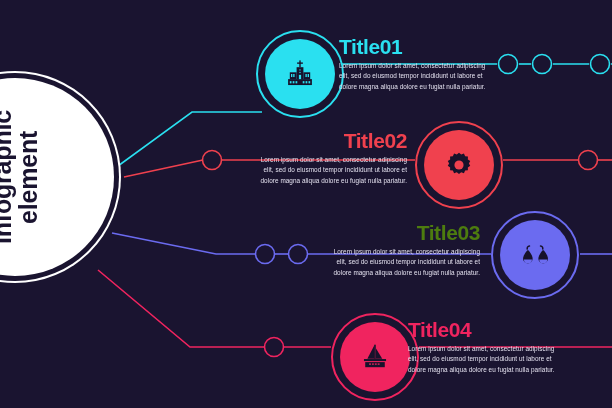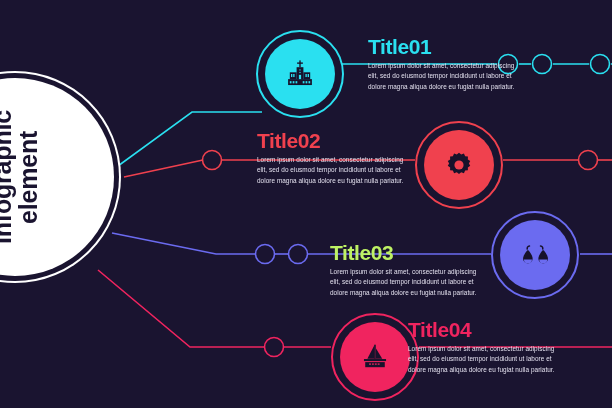--- a/index.html
+++ b/index.html
@@ -71,21 +71,21 @@
   .tblock{position:absolute;z-index:7;width:150px;}
   .ttitle{
     font-size:21px;font-weight:bold;letter-spacing:-0.4px;
     margin:0 0 4px 0;line-height:1;
   }
   .tbody{
     font-size:6.4px;line-height:1.62;color:#e3e0ee;
     margin:0;letter-spacing:0.05px;
   }
   .ta-left{text-align:left;}
-  .ta-right{}
+  .ta-right{text-align:right;}
 </style>
 </head>
 <body>
 
 <div id="stage">
 
   <svg id="wires" viewBox="0 0 612 408">
 
     <g>
       <path d="M 96 182 L 192 112 L 256 112 L 262 112" fill="none" stroke="#2ae0f0" stroke-width="1.6"></path>
@@ -153,21 +153,21 @@
         <rect x="8" y="28.4" width="2" height="2.6"></rect>
         <rect x="11.4" y="28.4" width="2" height="2.6"></rect>
         <rect x="14.8" y="28.4" width="2" height="2.6"></rect>
         <rect x="23.2" y="28.4" width="2" height="2.6"></rect>
         <rect x="26.6" y="28.4" width="2" height="2.6"></rect>
         <rect x="30" y="28.4" width="2" height="2.6"></rect>
       </g>
     </svg>
   </div>
 
-  <div class="tblock ta-left" style="left:368px; top:36px;">
+  <div class="tblock ta-left" style="left:339px; top:36px;">
     <div class="ttitle" style="color:#2ae0f0;">Title01</div>
     <p class="tbody">Lorem ipsum dolor sit amet, consectetur adipiscing elit, sed do eiusmod tempor incididunt ut labore et dolore magna aliqua dolore eu fugiat nulla pariatur.</p>
   </div>
 
   <div class="node" style="--c:#f0414e; left:415px; top:121px; width:88px; height:88px;">
     <div class="ring-outer"></div>
     <div class="ring-gap"></div>
     <div class="disc"></div>
     <svg class="ico" viewBox="0 0 40 40">
       <path fill="#17122b" d="M20 5.5 l2.6 2.1 3.2 -1 1.4 3.1 3.3 0.4 -0.1 3.3 2.8 1.8 -1.6 2.9 1.6 2.9 -2.8 1.8 0.1 3.3 -3.3 0.4 -1.4 3.1 -3.2 -1 -2.6 2.1 -2.6 -2.1 -3.2 1 -1.4 -3.1 -3.3 -0.4 0.1 -3.3 -2.8 -1.8 1.6 -2.9 -1.6 -2.9 2.8 -1.8 -0.1 -3.3 3.3 -0.4 1.4 -3.1 3.2 1 z"></path>
@@ -192,21 +192,21 @@
       <path fill="#17122b" d="M11 14.5 c-3.4 4.2 -5 7.2 -5 9.8 a5.6 5.6 0 0 0 11.2 0 c0 -2.6 -1.6 -5.6 -5 -9.8 z"></path>
       <path fill="#17122b" d="M29 14.5 c-3.4 4.2 -5 7.2 -5 9.8 a5.6 5.6 0 0 0 11.2 0 c0 -2.6 -1.6 -5.6 -5 -9.8 z"></path>
       <g fill="#6b6bf0">
         <path d="M7 25.2 a4.7 4.7 0 0 0 9.4 0 z"></path>
         <path d="M25 25.2 a4.7 4.7 0 0 0 9.4 0 z"></path>
       </g>
     </svg>
   </div>
 
   <div class="tblock ta-right" style="left:330px; top:222px;">
-    <div class="ttitle" style="color:#bef264;margin-top:20px;">Title03</div>
+    <div class="ttitle" style="color:#4d7c0f;">Title03</div>
     <p class="tbody">Lorem ipsum dolor sit amet, consectetur adipiscing elit, sed do eiusmod tempor incididunt ut labore et dolore magna aliqua dolore eu fugiat nulla pariatur.</p>
   </div>
 
   <div class="node" style="--c:#f0245f; left:331px; top:313px; width:88px; height:88px;">
     <div class="ring-outer"></div>
     <div class="ring-gap"></div>
     <div class="disc"></div>
     <svg class="ico" viewBox="0 0 40 40">
       <path fill="#17122b" d="M19.4 6 L19.4 22 L11 22 z"></path>
       <path fill="#17122b" d="M21.2 10 L21.2 22 L28.5 22 z"></path>

